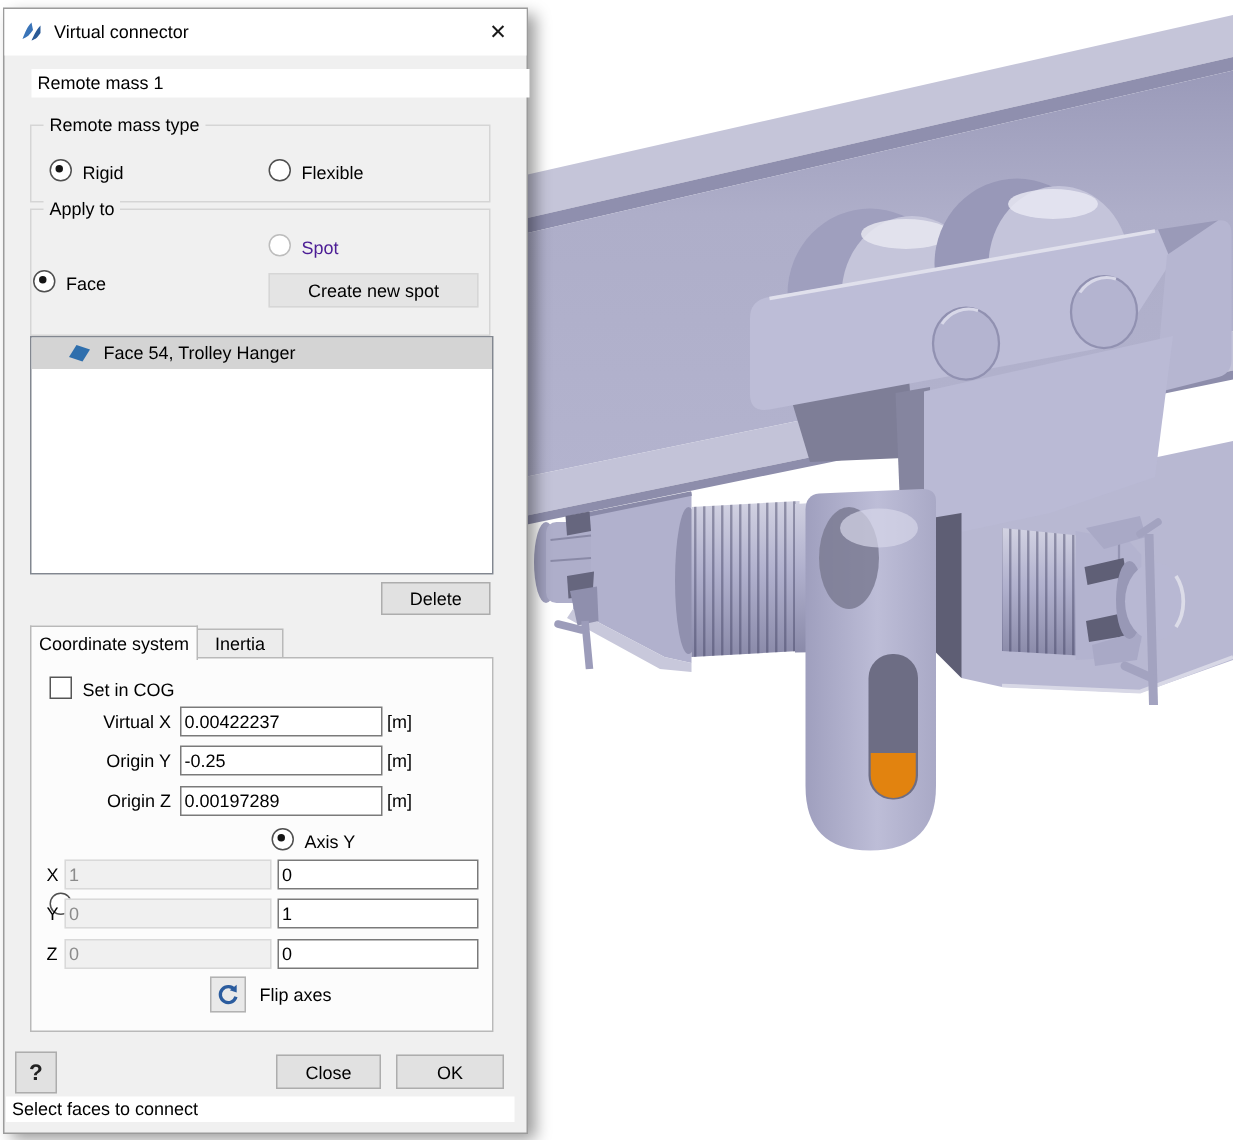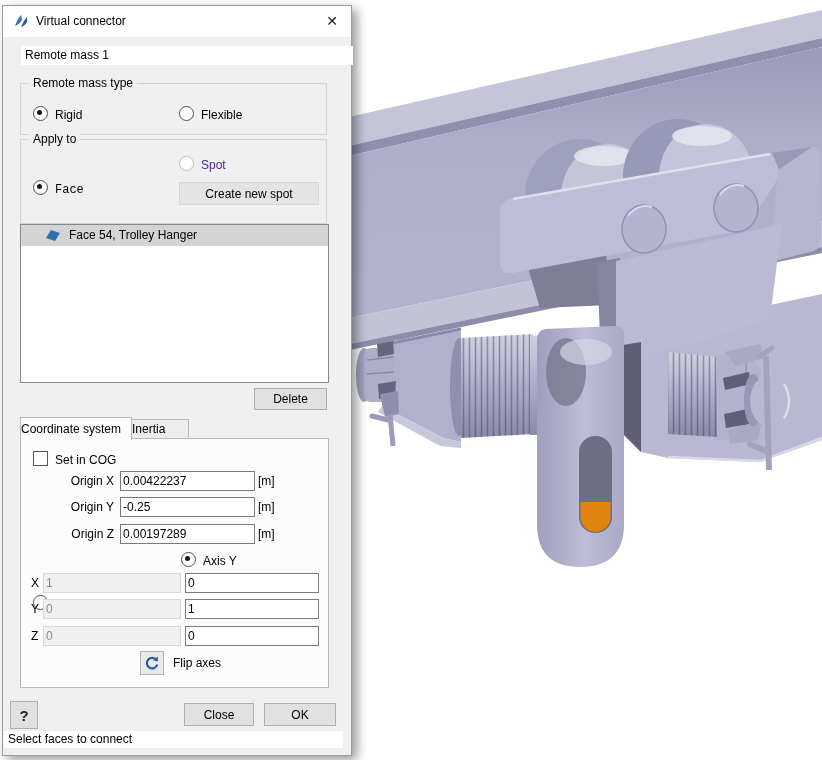--- a/index.html
+++ b/index.html
@@ -28,21 +28,21 @@
   .rlabel{margin-left:7px;}
   .dim{color:#4c1d95;}
   .btn{position:absolute;background:#e1e1e1;border:1px solid #adadad;font-family:inherit;
        font-size:12px;text-align:center;cursor:pointer;}
   .btn.disabled{background:#e4e4e4;border-color:#d6d6d6;color:#000000;cursor:default;}
   .listbox{position:absolute;left:17px;top:218px;width:307px;height:157px;background:#fff;
            border:1px solid #828790;overflow:hidden;}
   .listrow{position:relative;height:21px;background:#d4d4d4;line-height:21px;}
   .listrow .face-ic{position:absolute;left:25px;top:4px;}
   .listrow .ltext{position:absolute;left:48px;}
-  .tab{position:absolute;border:1px solid #b9b9b9;text-align:left;font-size:12px;}
+  .tab{position:absolute;border:1px solid #b9b9b9;text-align:center;font-size:12px;}
   .tab.active{left:17px;top:411px;width:110px;height:22px;background:#fcfcfc;border-bottom:none;
               line-height:22px;z-index:3;}
   .tab.idle{left:128px;top:413px;width:56px;height:19px;background:#ececec;line-height:19px;z-index:1;}
   .tabpane{position:absolute;left:17px;top:432px;width:307px;height:248px;background:#fcfcfc;
            border:1px solid #b9b9b9;z-index:2;}
   .checkbox{display:inline-block;width:13px;height:13px;border:1px solid #565656;background:#fff;
             vertical-align:-2px;}
   .flabel{position:absolute;font-size:12px;}
   .edit{position:absolute;height:18px;border:1px solid #7a7a7a;background:#fff;font-family:inherit;
         font-size:12px;padding:0 2px;}
@@ -197,21 +197,21 @@
       <span style="position:absolute;left:12px;top:22px;">
         <span class="radio checked"></span><span class="rlabel">Rigid</span>
       </span>
       <span style="position:absolute;left:158px;top:22px;">
         <span class="radio"></span><span class="rlabel">Flexible</span>
       </span>
     </div>
 
     <div class="groupbox" style="left:17px;top:133px;width:305px;height:83px;">
       <span class="legend">Apply to</span>
-      <span style="position:absolute;left:12px;top:40px;font-family:Liberation Mono, monospace;">
+      <span style="position:absolute;left:1px;top:40px;">
         <span class="radio checked"></span><span class="rlabel">Face</span>
       </span>
       <span style="position:absolute;left:158px;top:16px;" class="dim">
         <span class="radio disabled"></span><span class="rlabel">Spot</span>
       </span>
       <button class="btn disabled" style="left:158px;top:42px;width:140px;height:23px;">Create new spot</button>
     </div>
 
     <div class="listbox">
       <div class="listrow">
@@ -225,21 +225,21 @@
     <button class="btn" style="left:251px;top:382px;width:73px;height:22px;">Delete</button>
 
     <div class="tab active">Coordinate system</div>
     <div class="tab idle">Inertia</div>
 
     <div class="tabpane">
       <span style="position:absolute;left:12px;top:12px;">
         <span class="checkbox"></span><span class="rlabel">Set in COG</span>
       </span>
 
-      <span class="flabel" style="left:0;top:35px;width:93px;text-align:right;">Origin X</span>
+      <span class="flabel" style="left:0;top:35px;width:93px;text-align:right;">Virtual X</span>
       <input class="edit" style="left: 99px; top: 32px; width: 129px;" value="0.00422237">
       <span class="unit" style="left:237px;top:35px;">[m]</span>
 
       <span class="flabel" style="left:0;top:61px;width:93px;text-align:right;">Origin Y</span>
       <input class="edit" style="left: 99px; top: 58px; width: 129px;" value="-0.25">
       <span class="unit" style="left:237px;top:61px;">[m]</span>
 
       <span class="flabel" style="left:0;top:88px;width:93px;text-align:right;">Origin Z</span>
       <input class="edit" style="left: 99px; top: 85px; width: 129px;" value="0.00197289">
       <span class="unit" style="left:237px;top:88px;">[m]</span>

